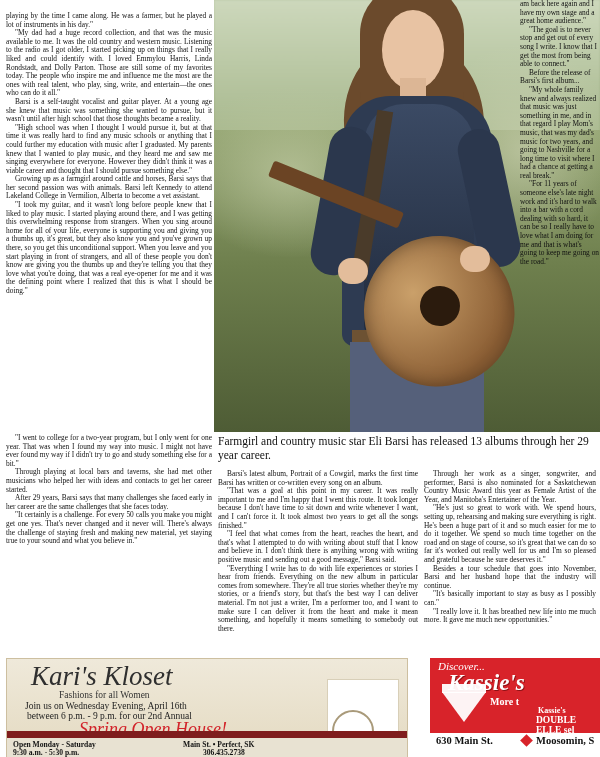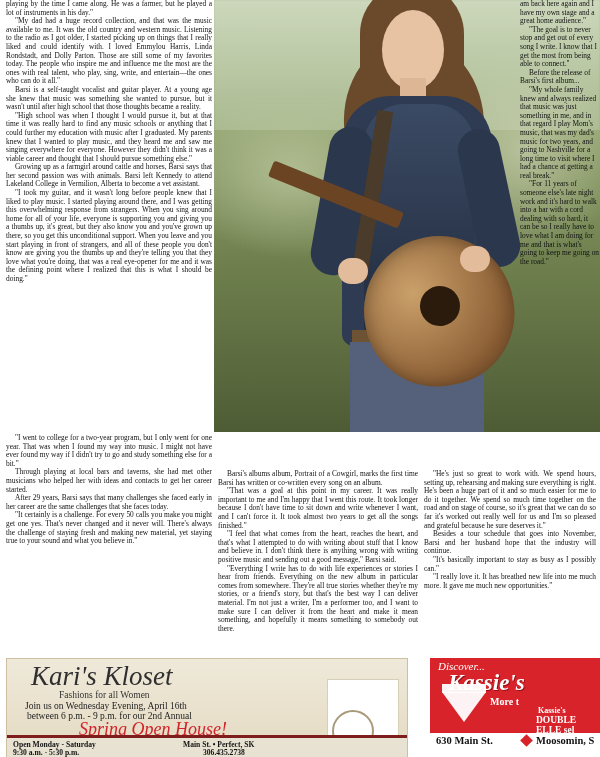--- a/index.html
+++ b/index.html
@@ -32,21 +32,21 @@
   }
   .col p {
     margin: 0 0 0 0;
     text-indent: 9px;
   }
   .col p.noind { text-indent: 0; }
 
   
   #col-left-top {
     left: 6px;
-    top: 0px;
+    top: 12px;
     width: 206px;
     height: 430px;
   }
   
   #col-left-bottom {
     left: 6px;
     top: 434px;
     width: 206px;
     height: 220px;
   }
@@ -243,21 +243,21 @@
     font-style: italic;
   }
   #ad-left .fbicon {
     position:absolute; left: 156px; top: 89px;
     width: 9px; height: 9px; background:#3b5998; color:#fff;
     font-family:"Liberation Serif",serif; font-size:8px; line-height:9px;
     text-align:center; font-weight:bold;
   }
   #ad-left .footer {
     position:absolute; left:0; bottom:0; width:100%; height:20px;
-    background:#e8e2d2; border-top:3px solid #7f1d1d;
+    background:#e8e2d2; border-top:7px solid #7f1d1d;
   }
   #ad-left .fhours {
     position:absolute; left:6px; top:2px; font-size:7.6px; color:#111; font-weight:bold;
   }
   #ad-left .fhours2 {
     position:absolute; left:6px; top:10px; font-size:7.6px; color:#111; font-weight:bold;
   }
   #ad-left .faddr {
     position:absolute; left:176px; top:2px; font-size:7.6px; color:#111; font-weight:bold;
   }
@@ -371,29 +371,31 @@
     <div class="strap"></div>
     <div class="belt"></div>
     <div class="jeans"></div>
     <div class="guitarNeck"></div>
     <div class="guitarBody"></div>
     <div class="guitarHole"></div>
     <div class="handL"></div>
     <div class="handR"></div>
   </div>
 
+  <div id="caption">Farmgirl and country music star Eli Barsi has released 13 albums through her 29 year career.</div>
 
   <div class="col" id="col-mid">
-    <p>Barsi's albums album, Portrait of a Cowgirl, marks the first time Barsi has written or co-written every song on an album.</p>
+    <p>Barsi's latest album, Portrait of a Cowgirl, marks the first time Barsi has written or co-written every song on an album.</p>
     <p>"That was a goal at this point in my career. It was really important to me and I'm happy that I went this route. It took longer because I don't have time to sit down and write whenever I want, and I can't force it. It took almost two years to get all the songs finished."</p>
     <p>"I feel that what comes from the heart, reaches the heart, and that's what I attempted to do with writing about stuff that I know and believe in. I don't think there is anything wrong with writing positive music and sending out a good message," Barsi said.</p>
     <p>"Everything I write has to do with life experiences or stories I hear from friends. Everything on the new album in particular comes from somewhere. They're all true stories whether they're my stories, or a friend's story, but that's the best way I can deliver material. I'm not just a writer, I'm a performer too, and I want to make sure I can deliver it from the heart and make it mean something, and hopefully it means something to somebody out there.</p>
   </div>
 
   <div class="col" id="col-right-lower">
+    <p>Through her work as a singer, songwriter, and performer, Barsi is also nominated for a Saskatchewan Country Music Award this year as Female Artist of the Year, and Manitoba's Entertainer of the Year.</p>
     <p>"He's just so great to work with. We spend hours, setting up, rehearsing and making sure everything is right. He's been a huge part of it and so much easier for me to do it together. We spend so much time together on the road and on stage of course, so it's great that we can do so far it's worked out really well for us and I'm so pleased and grateful because he sure deserves it."</p>
     <p>Besides a tour schedule that goes into November, Barsi and her husband hope that the industry will continue.</p>
     <p>"It's basically important to stay as busy as I possibly can."</p>
     <p>"I really love it. It has breathed new life into me much more. It gave me much new opportunities."</p>
   </div>
 
   <div class="col" id="col-right-top">
     <p class="noind">am back here again and I have my own stage and a great home audience."</p>
     <p>"The goal is to never stop and get out of every song I write. I know that I get the most from being able to connect."</p>
     <p>Before the release of Barsi's first album...</p>

